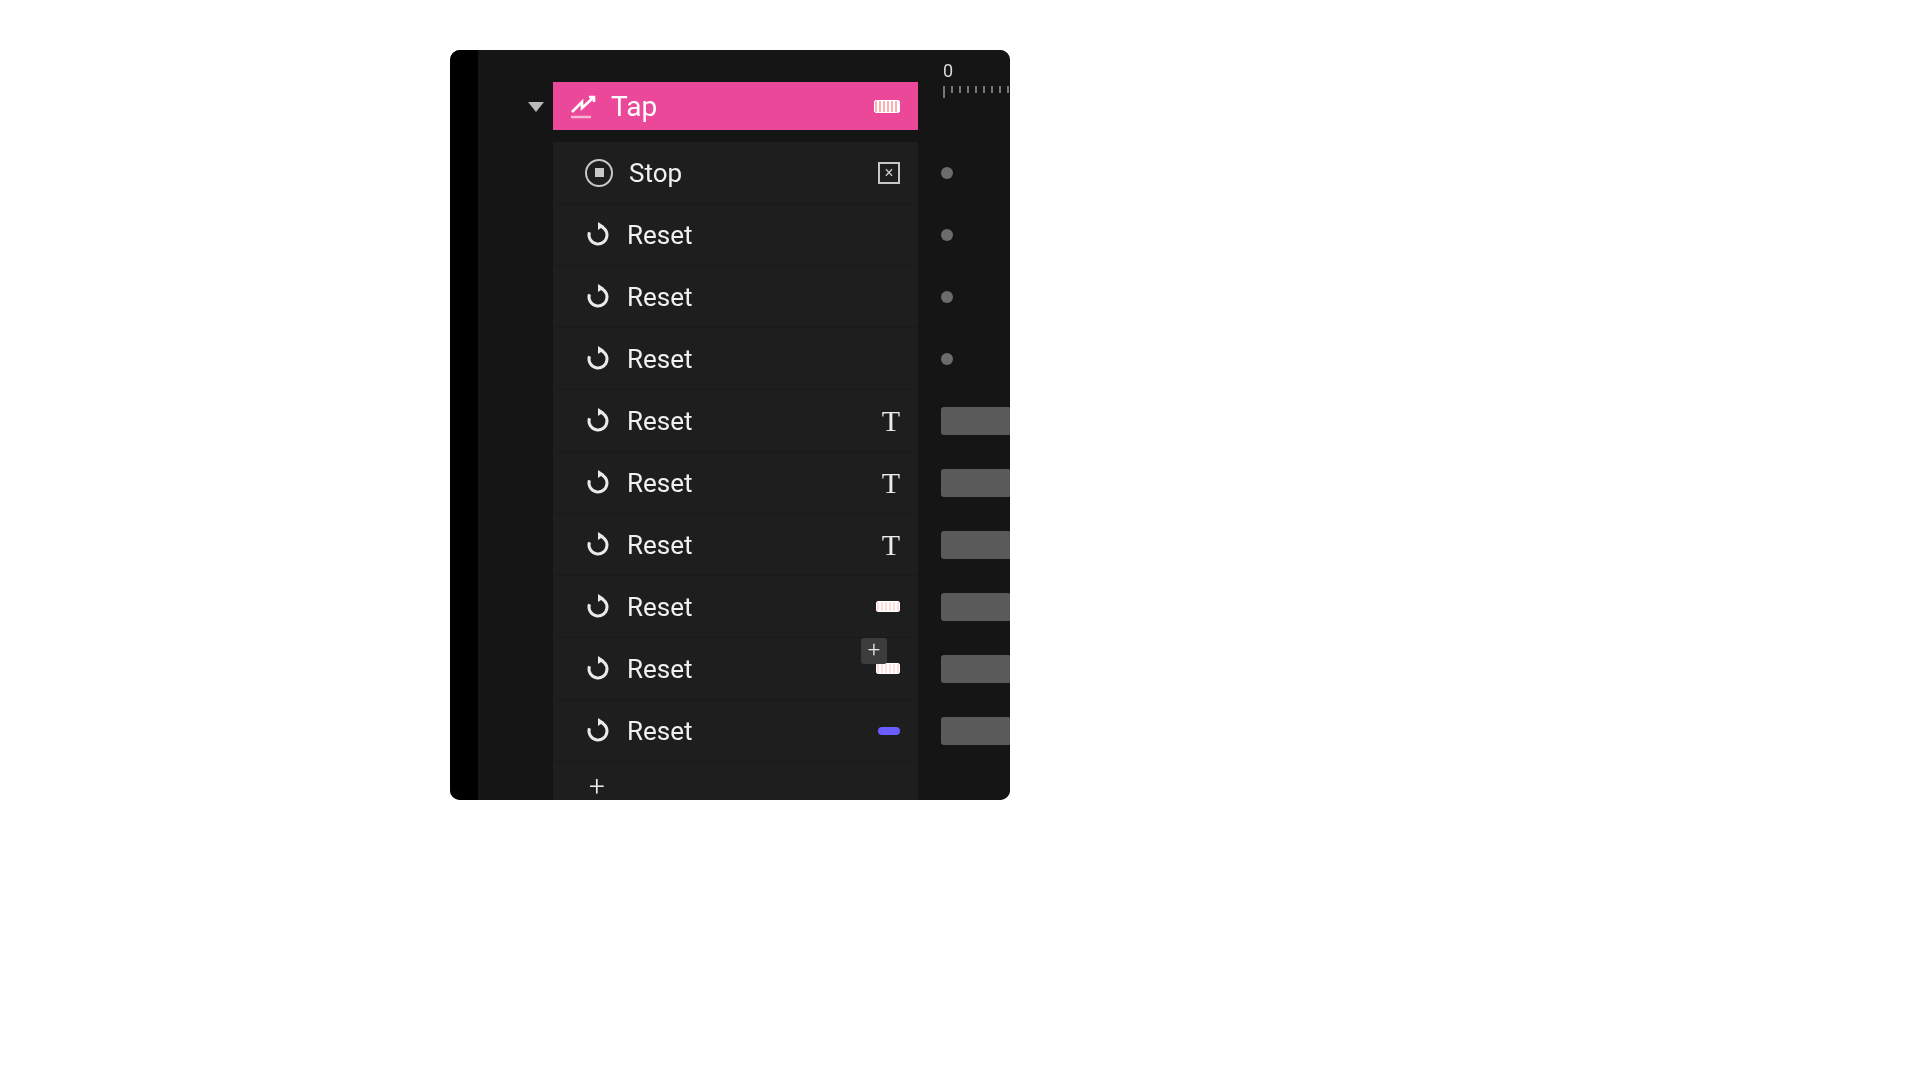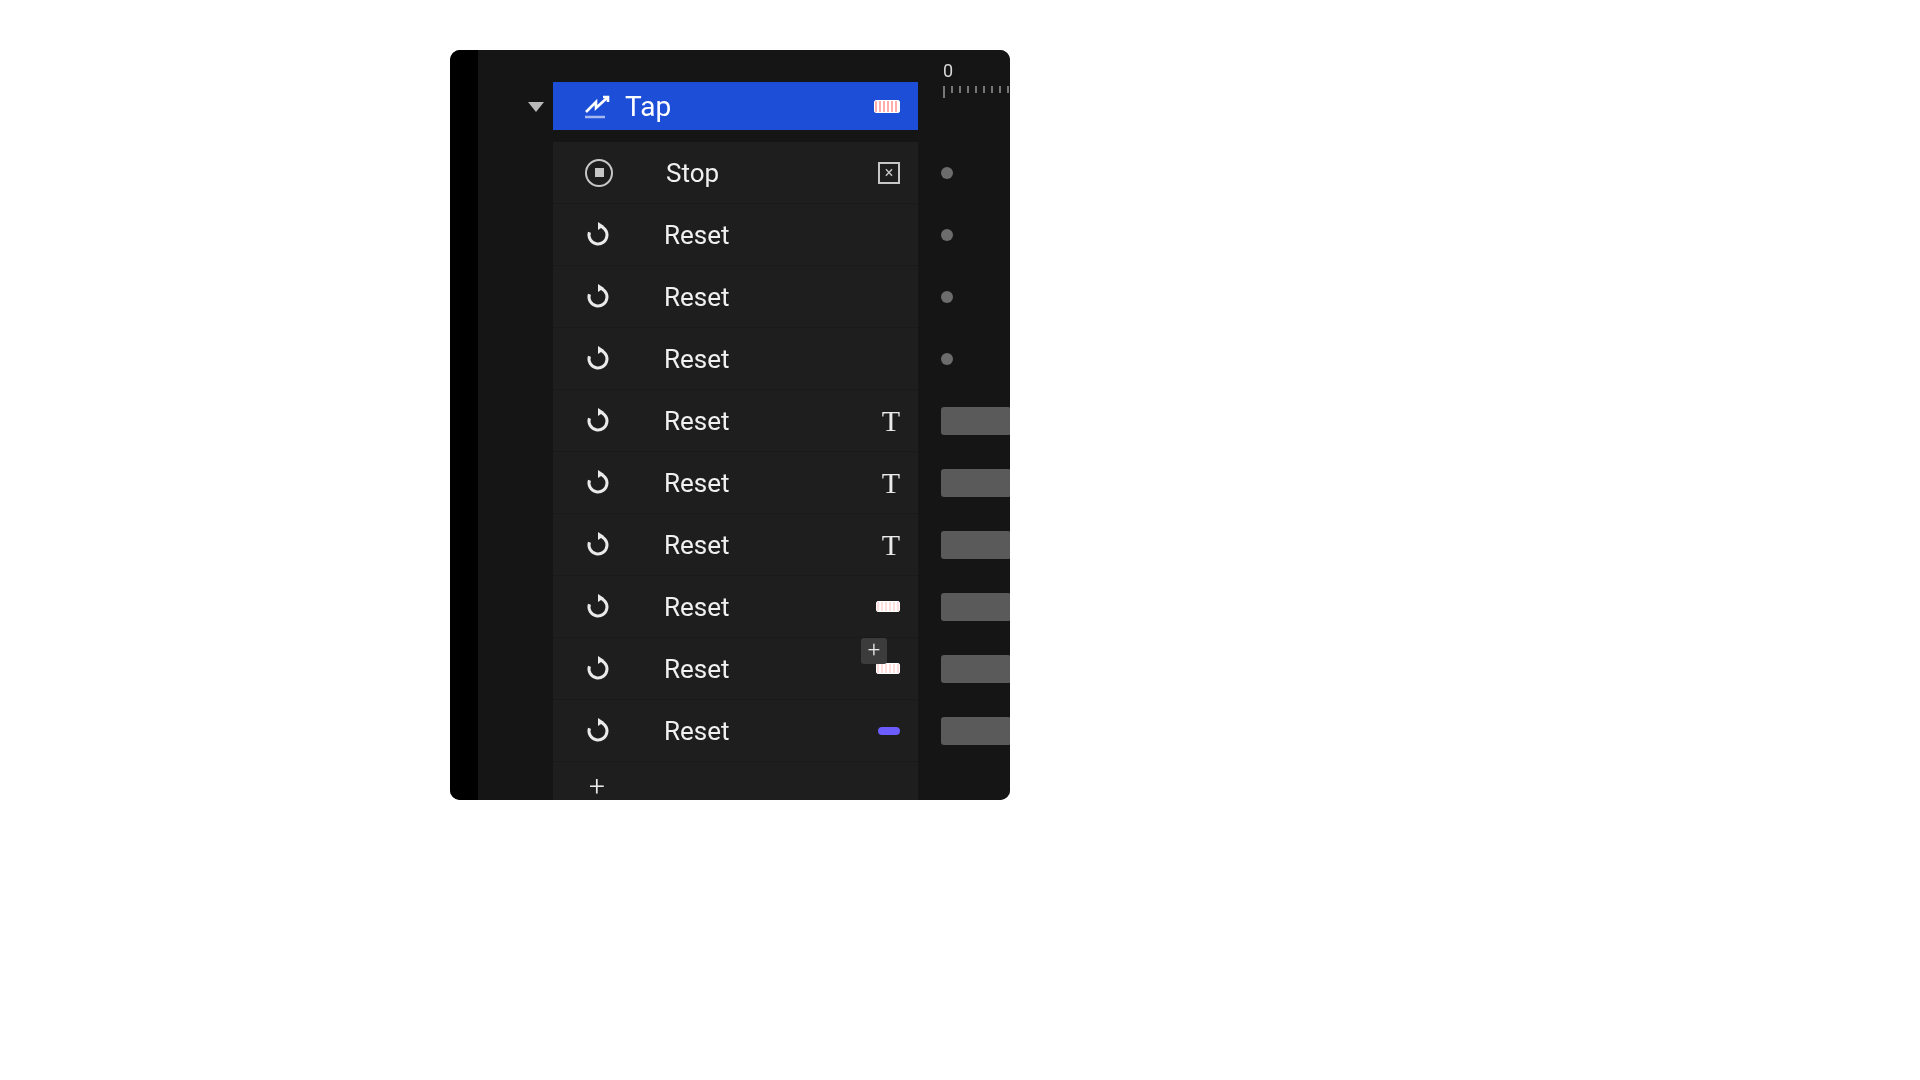--- a/index.html
+++ b/index.html
@@ -54,24 +54,24 @@
   .ruler .tick.major { height:12px; }
   .ruler .tick.minor { height:7px; top:0px; }
 
   
   .header-strip {
     position: absolute;
     left: 75px;
     top: 32px;
     width: 365px;
     height: 48px;
-    background: #1d4ed8;
+    background: #ec4899;
     display: flex;
     align-items: center;
-    padding-left: 30px;
+    padding-left: 16px;
     box-sizing: border-box;
     color: #fff;
   }
   .header-strip .title-text {
     font-size: 28px;
     font-weight: 400;
     margin-left: 14px;
     flex: 1;
   }
   .header-strip .thumb {
@@ -103,21 +103,20 @@
   }
   .row {
     height: 62px;
     box-sizing: border-box;
     border-bottom: 1px solid #15151560;
     display: flex;
     align-items: center;
     padding-left: 32px;
     color: #f0f0f0;
     position: relative;
-    gap: 37px;
   }
   .row .label-text {
     font-size: 26px;
     font-weight: 400;
     margin-left: 16px;
     flex: 1;
   }
   .row .marker-area {
     width: 60px;
     display: flex;

